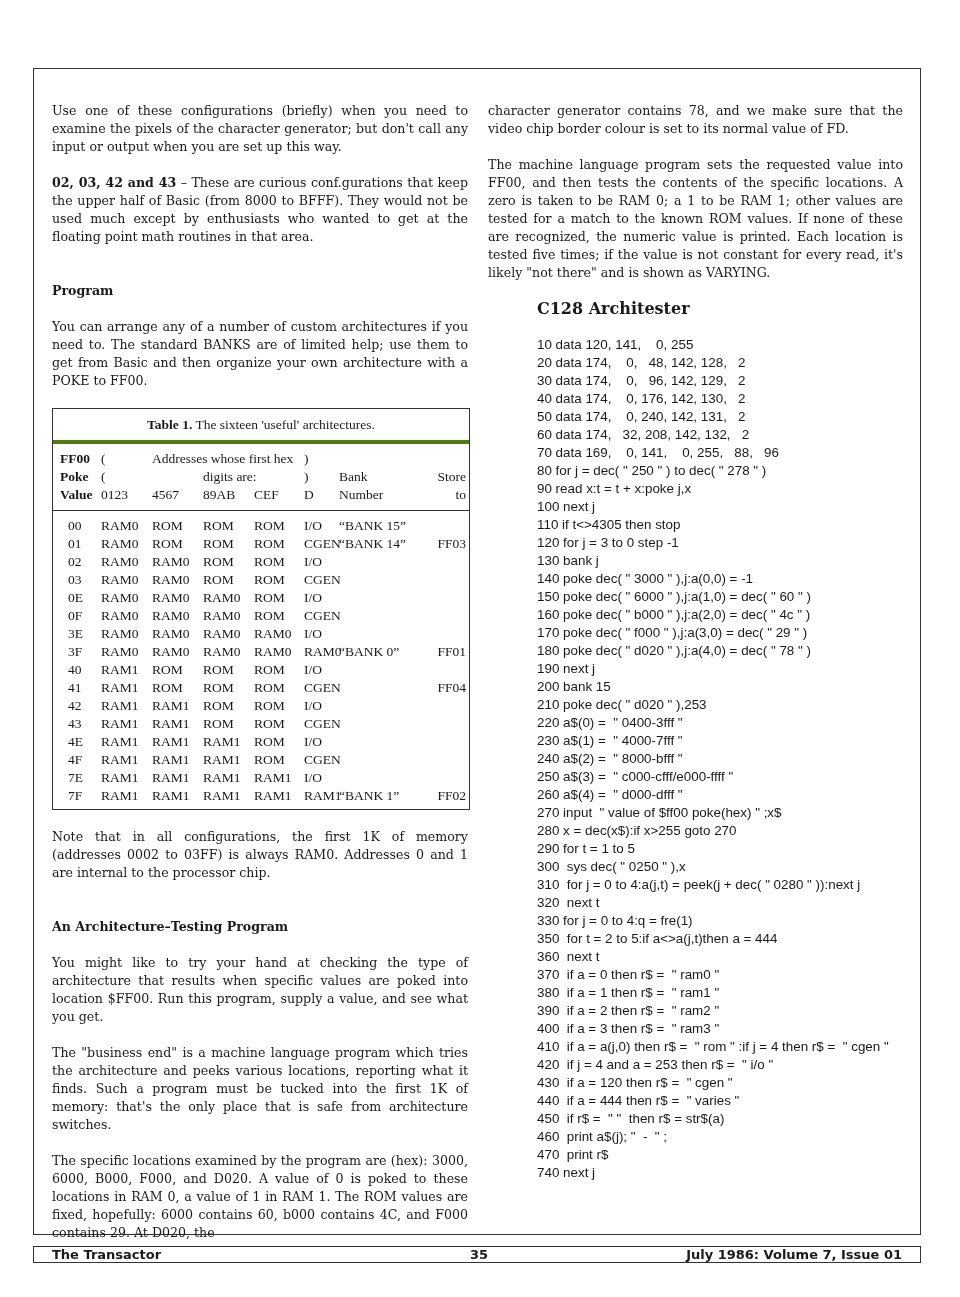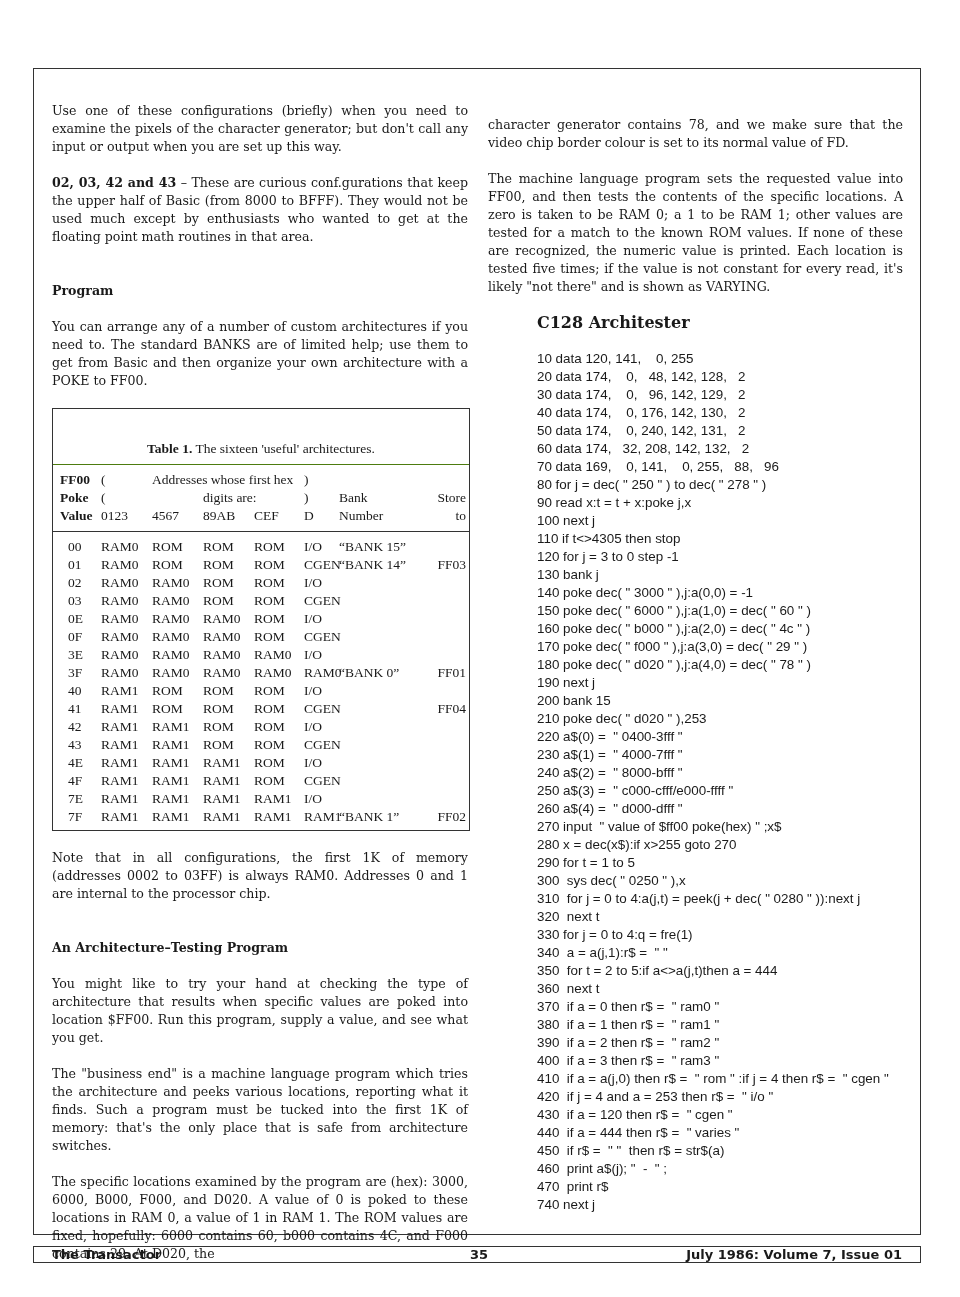--- a/index.html
+++ b/index.html
@@ -1,26 +1,26 @@
 <!DOCTYPE html>
 <html><head>
 <meta charset="utf-8">
 <style>
   html, body { margin: 0; padding: 0; background: #ffffff; }
   body { width: 960px; height: 1297px; position: relative; overflow: hidden; color: #1a1a1a; }
   .frame { position: absolute; left: 33px; top: 68px; width: 888px; height: 1167px; border: 1px solid #333; box-sizing: border-box; }
   .col { position: absolute; font-family: "DejaVu Serif", "Liberation Serif", serif; font-size: 12.6px; line-height: 18px; }
   .col-left { left: 52px; top: 102px; width: 416px; }
-  .col-right { left: 488px; top: 116px; width: 415px; }
+  .col-right { left: 488px; top: 102px; width: 415px; }
   .p { margin: 0 0 18px 0; text-align: justify; }
   .bold-lead { font-weight: bold; }
   .h { font-weight: bold; margin: 0 0 18px 0; }
   .gap { height: 18px; }
   .tbl { border: 1px solid #333; margin: 18px 0 18px 0; width: 418px; box-sizing: border-box; font-family: "Liberation Serif", "DejaVu Serif", serif; font-size: 13.5px; }
-  .tbl-title { text-align: center; padding: 7px 0 6px 0; border-bottom: 1px solid #4d7c0f; margin-top: 24px; }
+  .tbl-title { text-align: center; padding: 7px 0 6px 0; border-bottom: 4px solid #4d7c0f; }
   .tbl-title b { font-weight: bold; }
   .tbl-head { border-bottom: 1px solid #333; padding: 6px 0 6px 0; }
   .tbl-body { padding: 6px 0 4px 0; }
   .row { display: flex; height: 18px; line-height: 18px; white-space: nowrap; }
   .c0 { width: 48px; padding-left: 7px; box-sizing: border-box; }
   .c1 { width: 51px; }
   .c2 { width: 51px; }
   .c3 { width: 51px; }
   .c4 { width: 35px; }
   .c5 { width: 50px; padding-left: 15px; box-sizing: border-box;}
@@ -286,21 +286,20 @@
       <div class="code">240 a$(2) =  " 8000-bfff "</div>
       <div class="code">250 a$(3) =  " c000-cfff/e000-ffff "</div>
       <div class="code">260 a$(4) =  " d000-dfff "</div>
       <div class="code">270 input  " value of $ff00 poke(hex) " ;x$</div>
       <div class="code">280 x = dec(x$):if x&gt;255 goto 270</div>
       <div class="code">290 for t = 1 to 5</div>
       <div class="code">300  sys dec( " 0250 " ),x</div>
       <div class="code">310  for j = 0 to 4:a(j,t) = peek(j + dec( " 0280 " )):next j</div>
       <div class="code">320  next t</div>
       <div class="code">330 for j = 0 to 4:q = fre(1)</div>
-      <div class="code">340  a = a(j,1):r$ =  " "</div>
       <div class="code">350  for t = 2 to 5:if a&lt;&gt;a(j,t)then a = 444</div>
       <div class="code">360  next t</div>
       <div class="code">370  if a = 0 then r$ =  " ram0 "</div>
       <div class="code">380  if a = 1 then r$ =  " ram1 "</div>
       <div class="code">390  if a = 2 then r$ =  " ram2 "</div>
       <div class="code">400  if a = 3 then r$ =  " ram3 "</div>
       <div class="code">410  if a = a(j,0) then r$ =  " rom " :if j = 4 then r$ =  " cgen "</div>
       <div class="code">420  if j = 4 and a = 253 then r$ =  " i/o "</div>
       <div class="code">430  if a = 120 then r$ =  " cgen "</div>
       <div class="code">440  if a = 444 then r$ =  " varies "</div>

